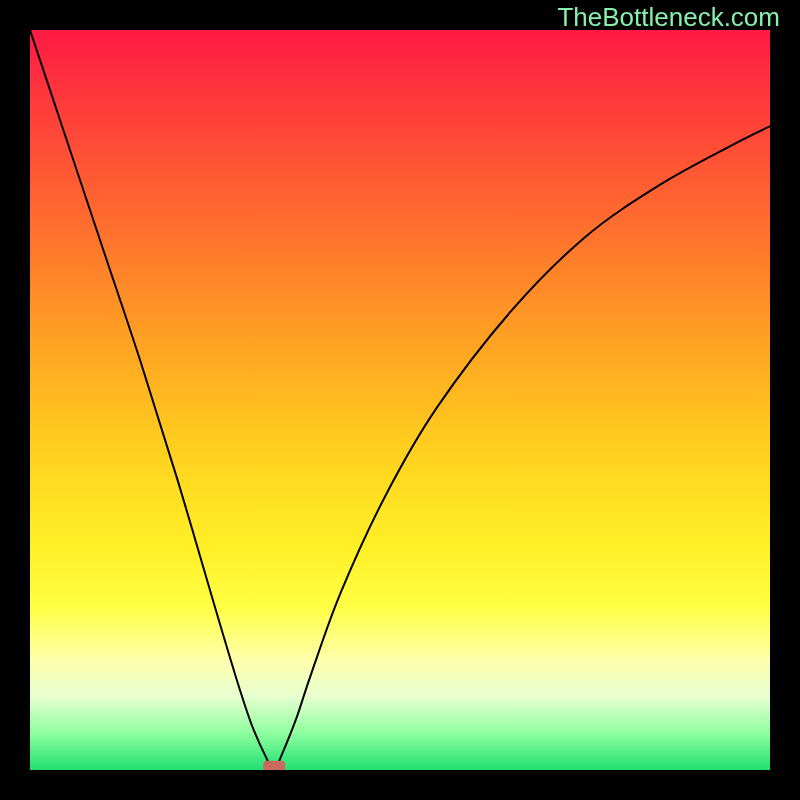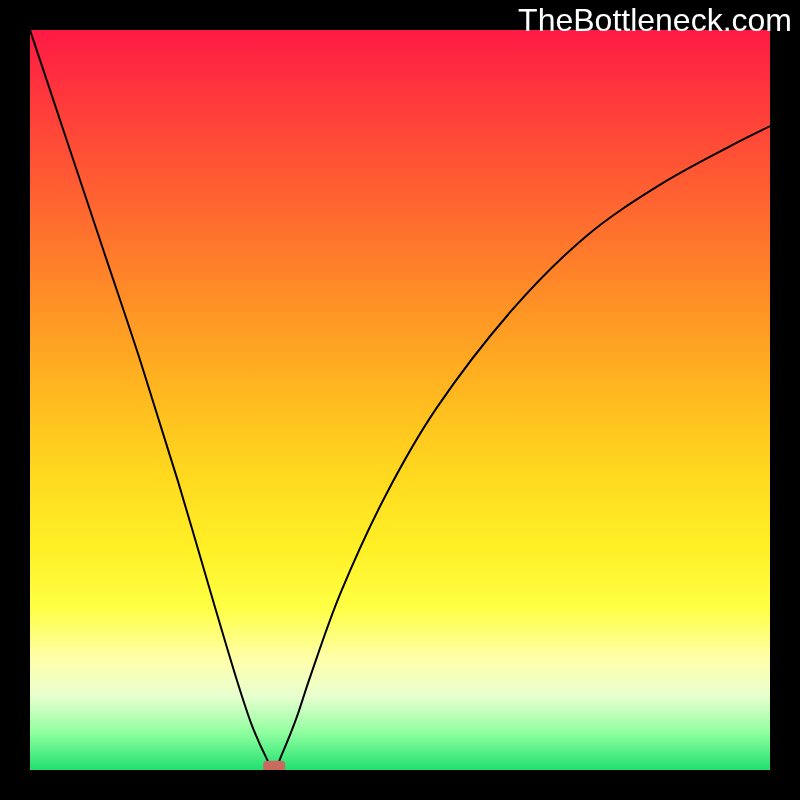--- a/index.html
+++ b/index.html
@@ -7,23 +7,23 @@
     width: 800px;
     height: 800px;
     background: #000;
     position: relative;
     font-family: Arial, Helvetica, sans-serif;
     overflow: hidden;
   }
   .watermark {
     position: absolute;
     top: 2px;
-    right: 8px;
-    color: #ffffff;
-    font-size: 32px;
+    right: 20px;
+    color: #86efac;
+    font-size: 26px;
     font-weight: 500;
     z-index: 10;
   }
   .plot-area {
     position: absolute;
     left: 30px;
     top: 30px;
     width: 740px;
     height: 740px;
     background: linear-gradient(to bottom,

